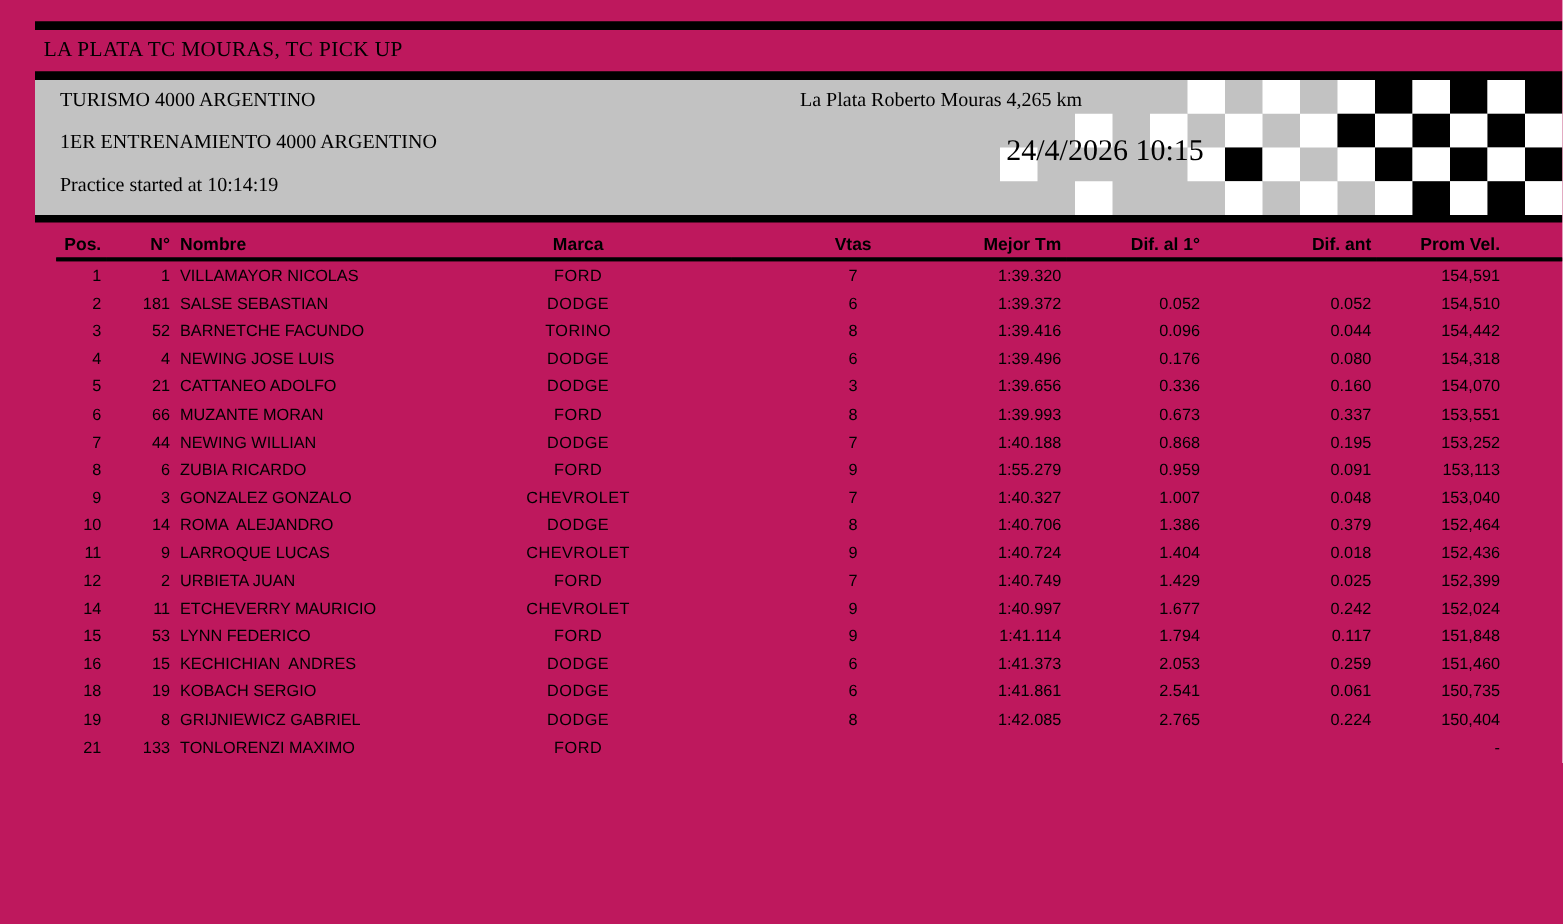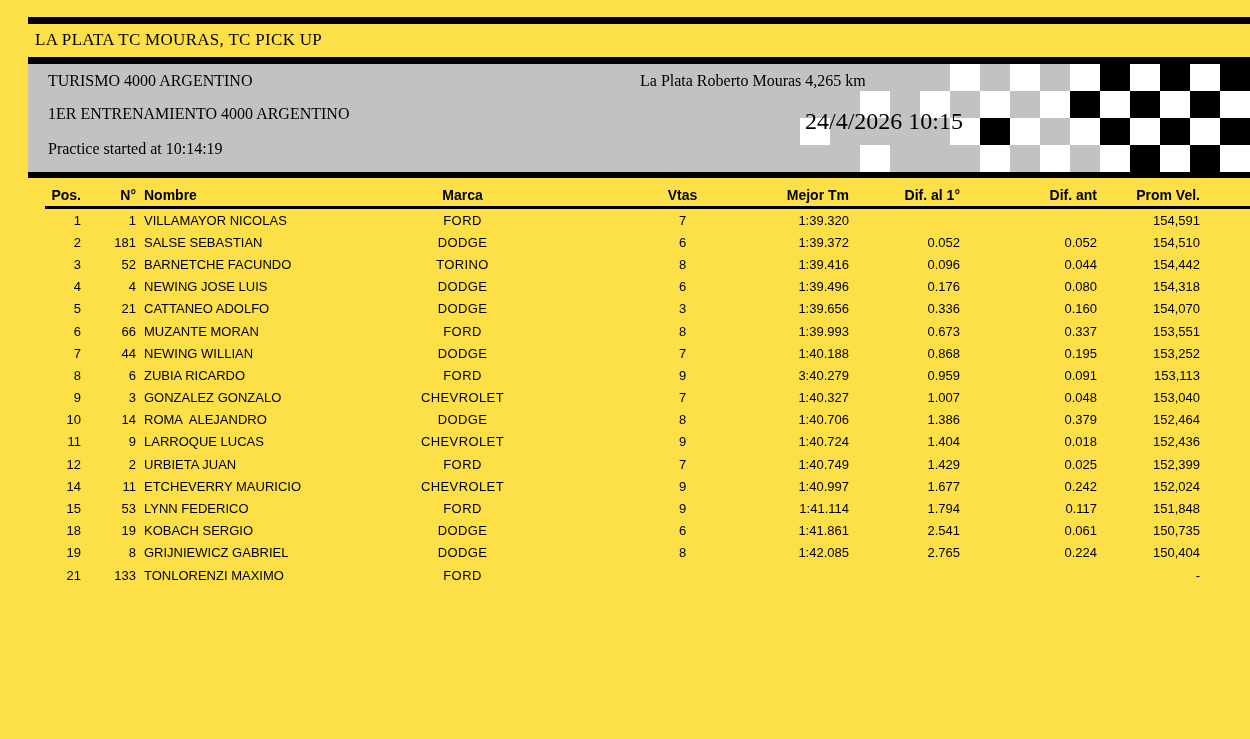--- a/index.html
+++ b/index.html
@@ -1,17 +1,17 @@
 <!DOCTYPE html>
 <html><head>
 <meta charset="utf-8">
 <style>
   html,body { margin:0; padding:0; background:#ffffff; }
   .page {
-    position:relative; width:1250px; height:739px; background:#fde047;
+    position:relative; width:1250px; height:739px; background:#be185d;
     font-family:"Liberation Sans", sans-serif; color:#000; overflow:hidden;
   }
   .bar { position:absolute; left:28px; right:0; background:#000; }
   .bar.top    { top:17px;  height:7px; }
   .bar.mid    { top:57px;  height:7px; }
   .bar.bottom { top:172px; height:6px; }
 
   .report-title {
     position:absolute; left:35px; top:30px;
     font-family:"Liberation Serif", serif; font-size:17px; letter-spacing:0.3px;
@@ -227,21 +227,21 @@
           <td class="al-right">0.195</td>
           <td class="al-right">153,252</td>
           <td></td>
         </tr>
         <tr>
           <td class="al-right">8</td>
           <td class="al-right">6</td>
           <td class="al-left name">ZUBIA RICARDO</td>
           <td class="al-center brand">FORD</td>
           <td class="al-center">9</td>
-          <td class="al-right">3:40.279</td>
+          <td class="al-right">1:55.279</td>
           <td class="al-right">0.959</td>
           <td class="al-right">0.091</td>
           <td class="al-right">153,113</td>
           <td></td>
         </tr>
         <tr>
           <td class="al-right">9</td>
           <td class="al-right">3</td>
           <td class="al-left name">GONZALEZ GONZALO</td>
           <td class="al-center brand">CHEVROLET</td>
@@ -306,20 +306,32 @@
           <td class="al-left name">LYNN FEDERICO</td>
           <td class="al-center brand">FORD</td>
           <td class="al-center">9</td>
           <td class="al-right">1:41.114</td>
           <td class="al-right">1.794</td>
           <td class="al-right">0.117</td>
           <td class="al-right">151,848</td>
           <td></td>
         </tr>
         <tr>
+          <td class="al-right">16</td>
+          <td class="al-right">15</td>
+          <td class="al-left name">KECHICHIAN  ANDRES</td>
+          <td class="al-center brand">DODGE</td>
+          <td class="al-center">6</td>
+          <td class="al-right">1:41.373</td>
+          <td class="al-right">2.053</td>
+          <td class="al-right">0.259</td>
+          <td class="al-right">151,460</td>
+          <td></td>
+        </tr>
+        <tr>
           <td class="al-right">18</td>
           <td class="al-right">19</td>
           <td class="al-left name">KOBACH SERGIO</td>
           <td class="al-center brand">DODGE</td>
           <td class="al-center">6</td>
           <td class="al-right">1:41.861</td>
           <td class="al-right">2.541</td>
           <td class="al-right">0.061</td>
           <td class="al-right">150,735</td>
           <td></td>

